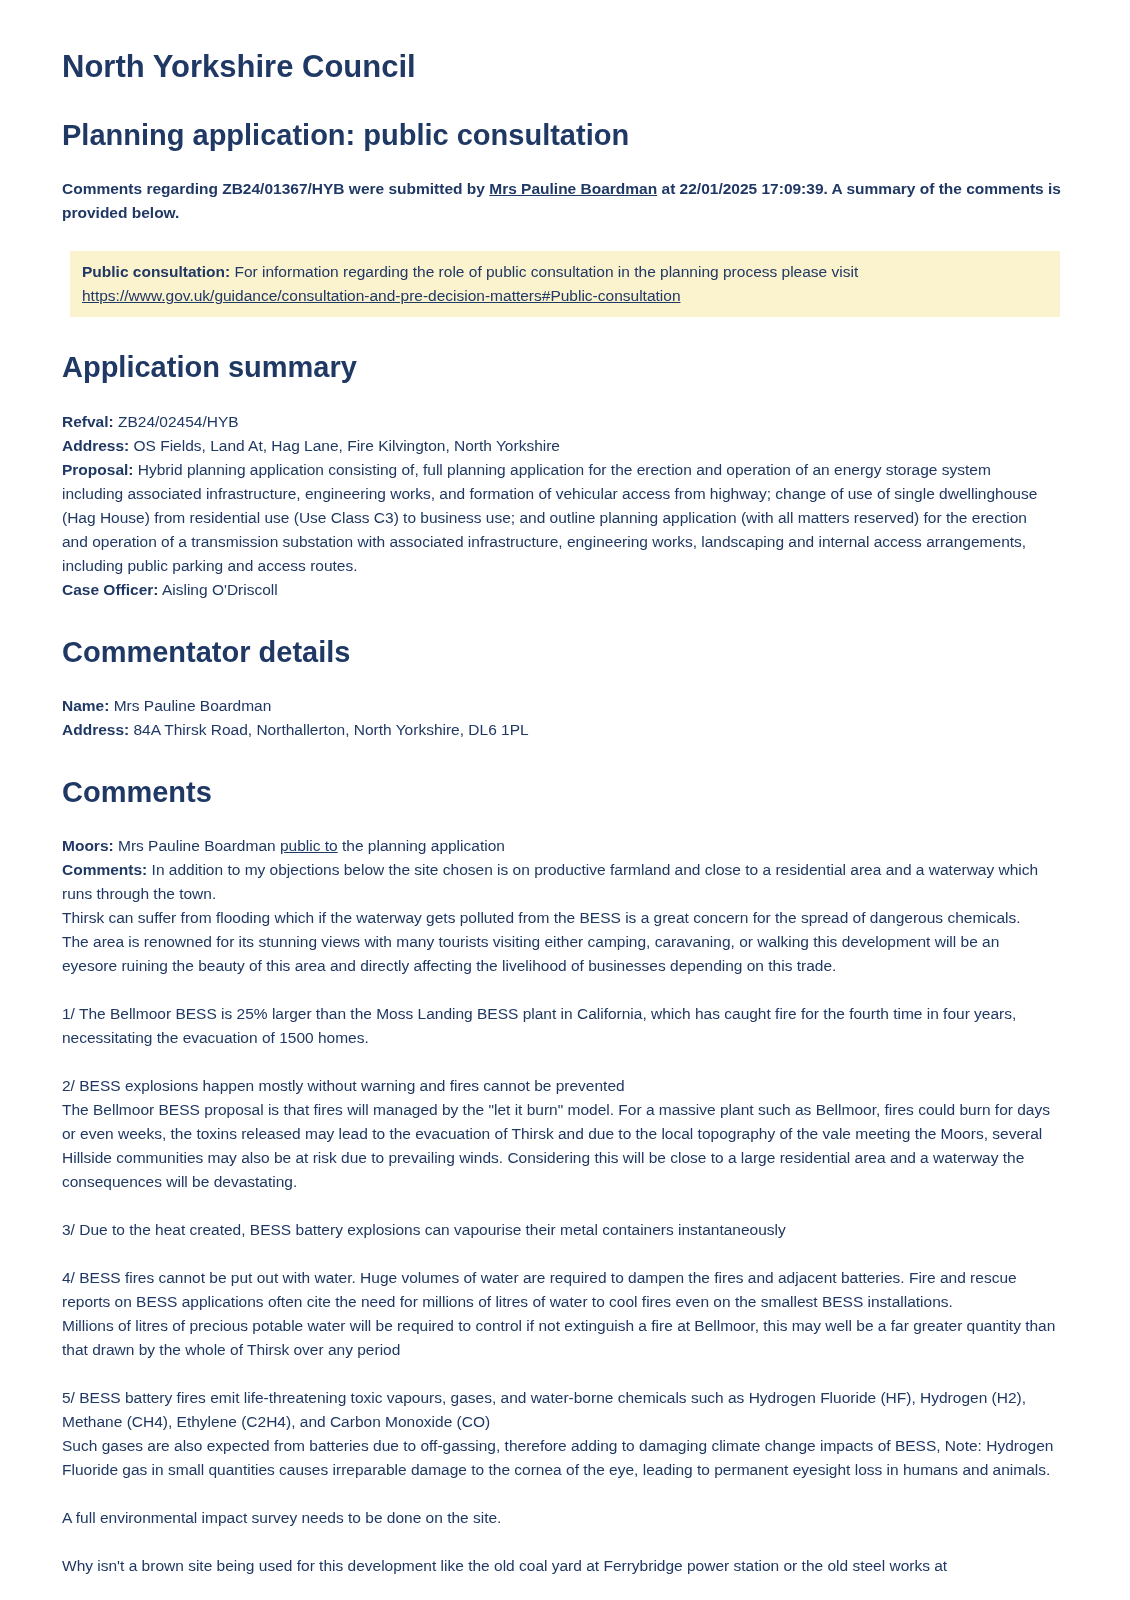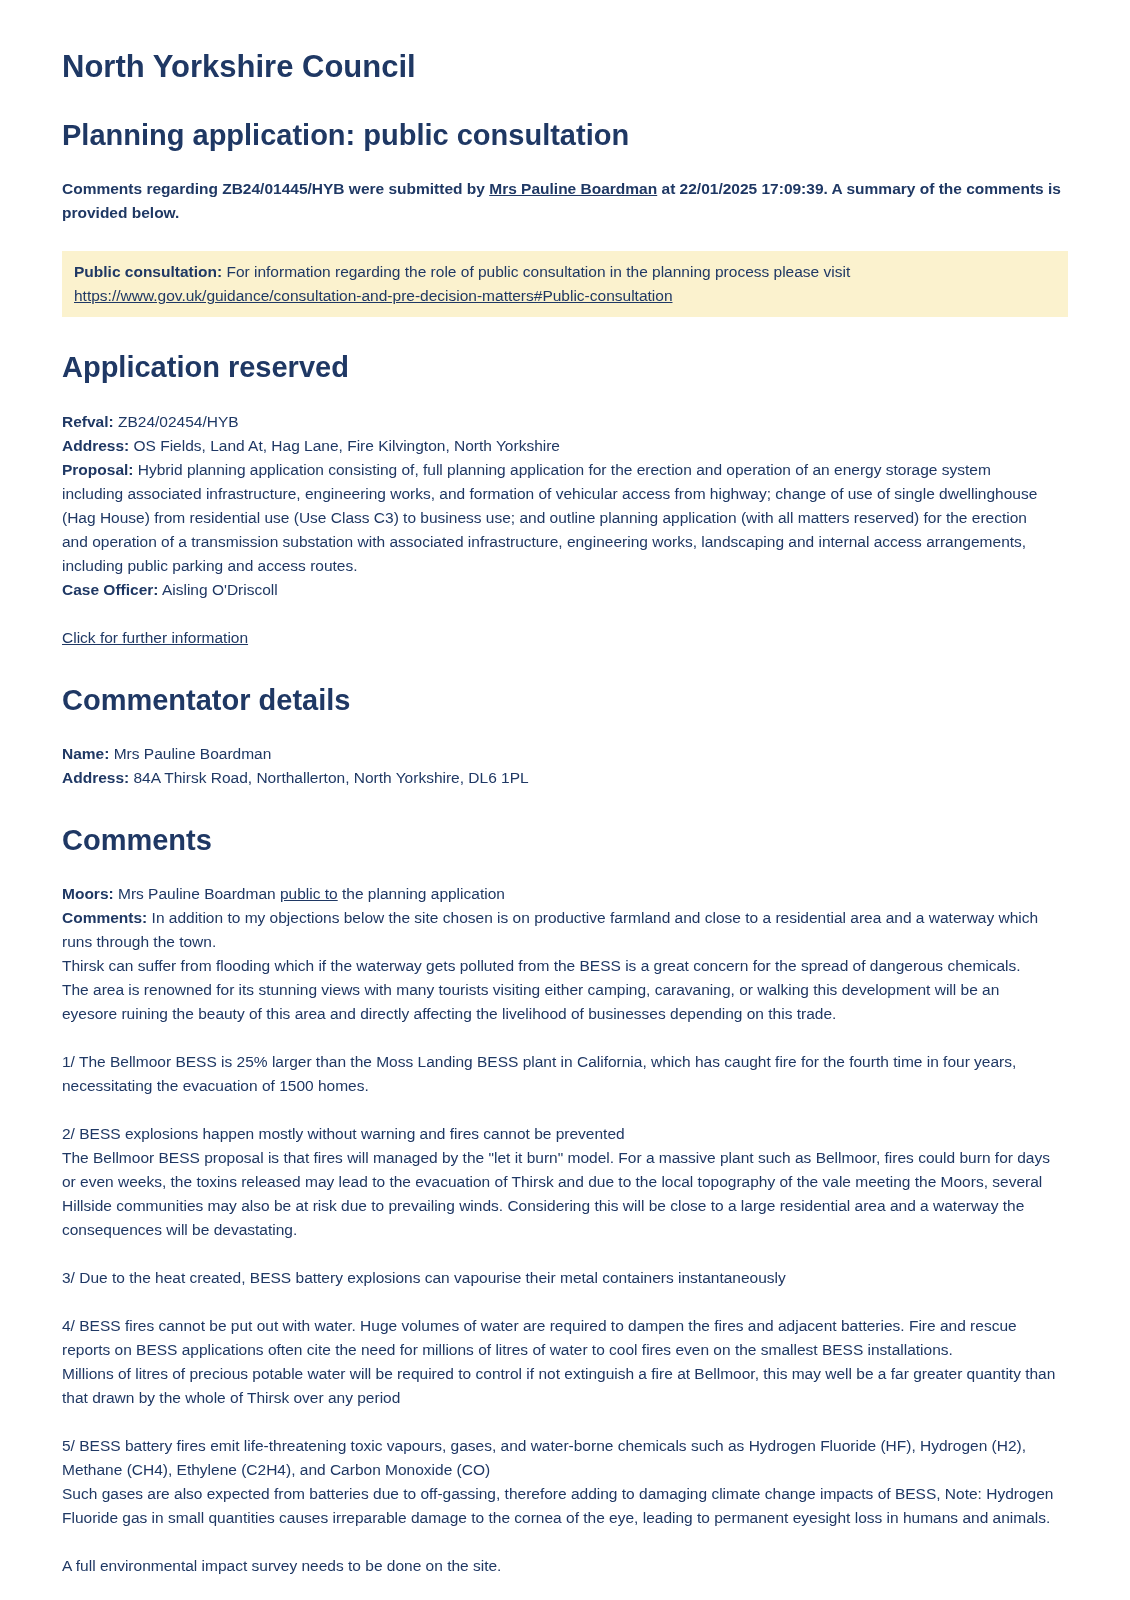--- a/index.html
+++ b/index.html
@@ -15,52 +15,51 @@
     width:1130px;height:1600px;overflow:hidden;
     background:var(--page-bg,#ffffff);
     color:var(--text-color,#1f3864);
     font-family:"Liberation Sans","DejaVu Sans",sans-serif;
     font-size:15.5px;line-height:24px;
   }
   .page{padding:48px 62px 0 62px;}
   h1{font-size:31px;line-height:1.2;margin:0 0 28px 0;font-weight:700;color:var(--heading-color,#1f3864);}
   h2{font-size:29px;line-height:1.25;margin:32px 0 24px 0;font-weight:700;color:var(--heading-color,#1f3864);}
   .intro{font-weight:700;margin:0 0 26px 0;}
-  .notice{background:var(--notice-bg,#fbf2ce);padding:9px 12px;margin:0;}
+  .notice{background:var(--notice-bg,#fbf2ce);padding:9px 12px;margin:8px;}
   .u{text-decoration:underline;}
   a.link{color:var(--link-color,#1f3864);text-decoration:underline;cursor:pointer;}
   .block{margin:0 12px 24px 0;}
   .line{margin:0;}
   .prewrap{white-space:pre-wrap;}
   .linkline{margin:24px 0 8px 0;}
   strong{font-weight:700;}
 </style>
 </head>
 <body>
 
 <div class="page">
 
   <h1>North Yorkshire Council</h1>
 
   <h2>Planning application: public consultation</h2>
 
-  <p class="intro"><span>Comments regarding ZB24/01445/HYB were submitted by </span><span class="u">Mrs Pauline Boardman</span><span> at 22/01/2025 17:09:39. A summary of the comments is provided below.</span></p>
+  <p class="intro"><span>Comments regarding ZB24/01367/HYB were submitted by </span><span class="u">Mrs Pauline Boardman</span><span> at 22/01/2025 17:09:39. A summary of the comments is provided below.</span></p>
 
   <div class="notice"><strong>Public consultation:</strong><span> For information regarding the role of public consultation in the planning process please visit </span><a class="link" href="#">https://www.gov.uk/guidance/consultation-and-pre-decision-matters#Public-consultation</a></div>
 
-  <h2>Application reserved</h2>
+  <h2>Application summary</h2>
 
   <div class="block">
     <div class="line"><strong>Refval:</strong> <span>ZB24/02454/HYB</span></div>
     <div class="line"><strong>Address:</strong> <span>OS Fields, Land At, Hag Lane, Fire Kilvington, North Yorkshire</span></div>
     <div class="line"><strong>Proposal:</strong> <span>Hybrid planning application consisting of, full planning application for the erection and operation of an energy storage system including associated infrastructure, engineering works, and formation of vehicular access from highway; change of use of single dwellinghouse (Hag House) from residential use (Use Class C3) to business use; and outline planning application (with all matters reserved) for the erection and operation of a transmission substation with associated infrastructure, engineering works, landscaping and internal access arrangements, including public parking and access routes.</span></div>
     <div class="line"><strong>Case Officer:</strong> <span>Aisling O'Driscoll</span></div>
   </div>
 
-  <p class="linkline"><a class="link" href="#">Click for further information</a></p>
 
   <h2>Commentator details</h2>
 
   <div class="block">
     <div class="line"><strong>Name:</strong> <span>Mrs Pauline Boardman</span></div>
     <div class="line"><strong>Address:</strong> <span>84A Thirsk Road, Northallerton, North Yorkshire, DL6 1PL</span></div>
   </div>
 
   <h2>Comments</h2>
 

